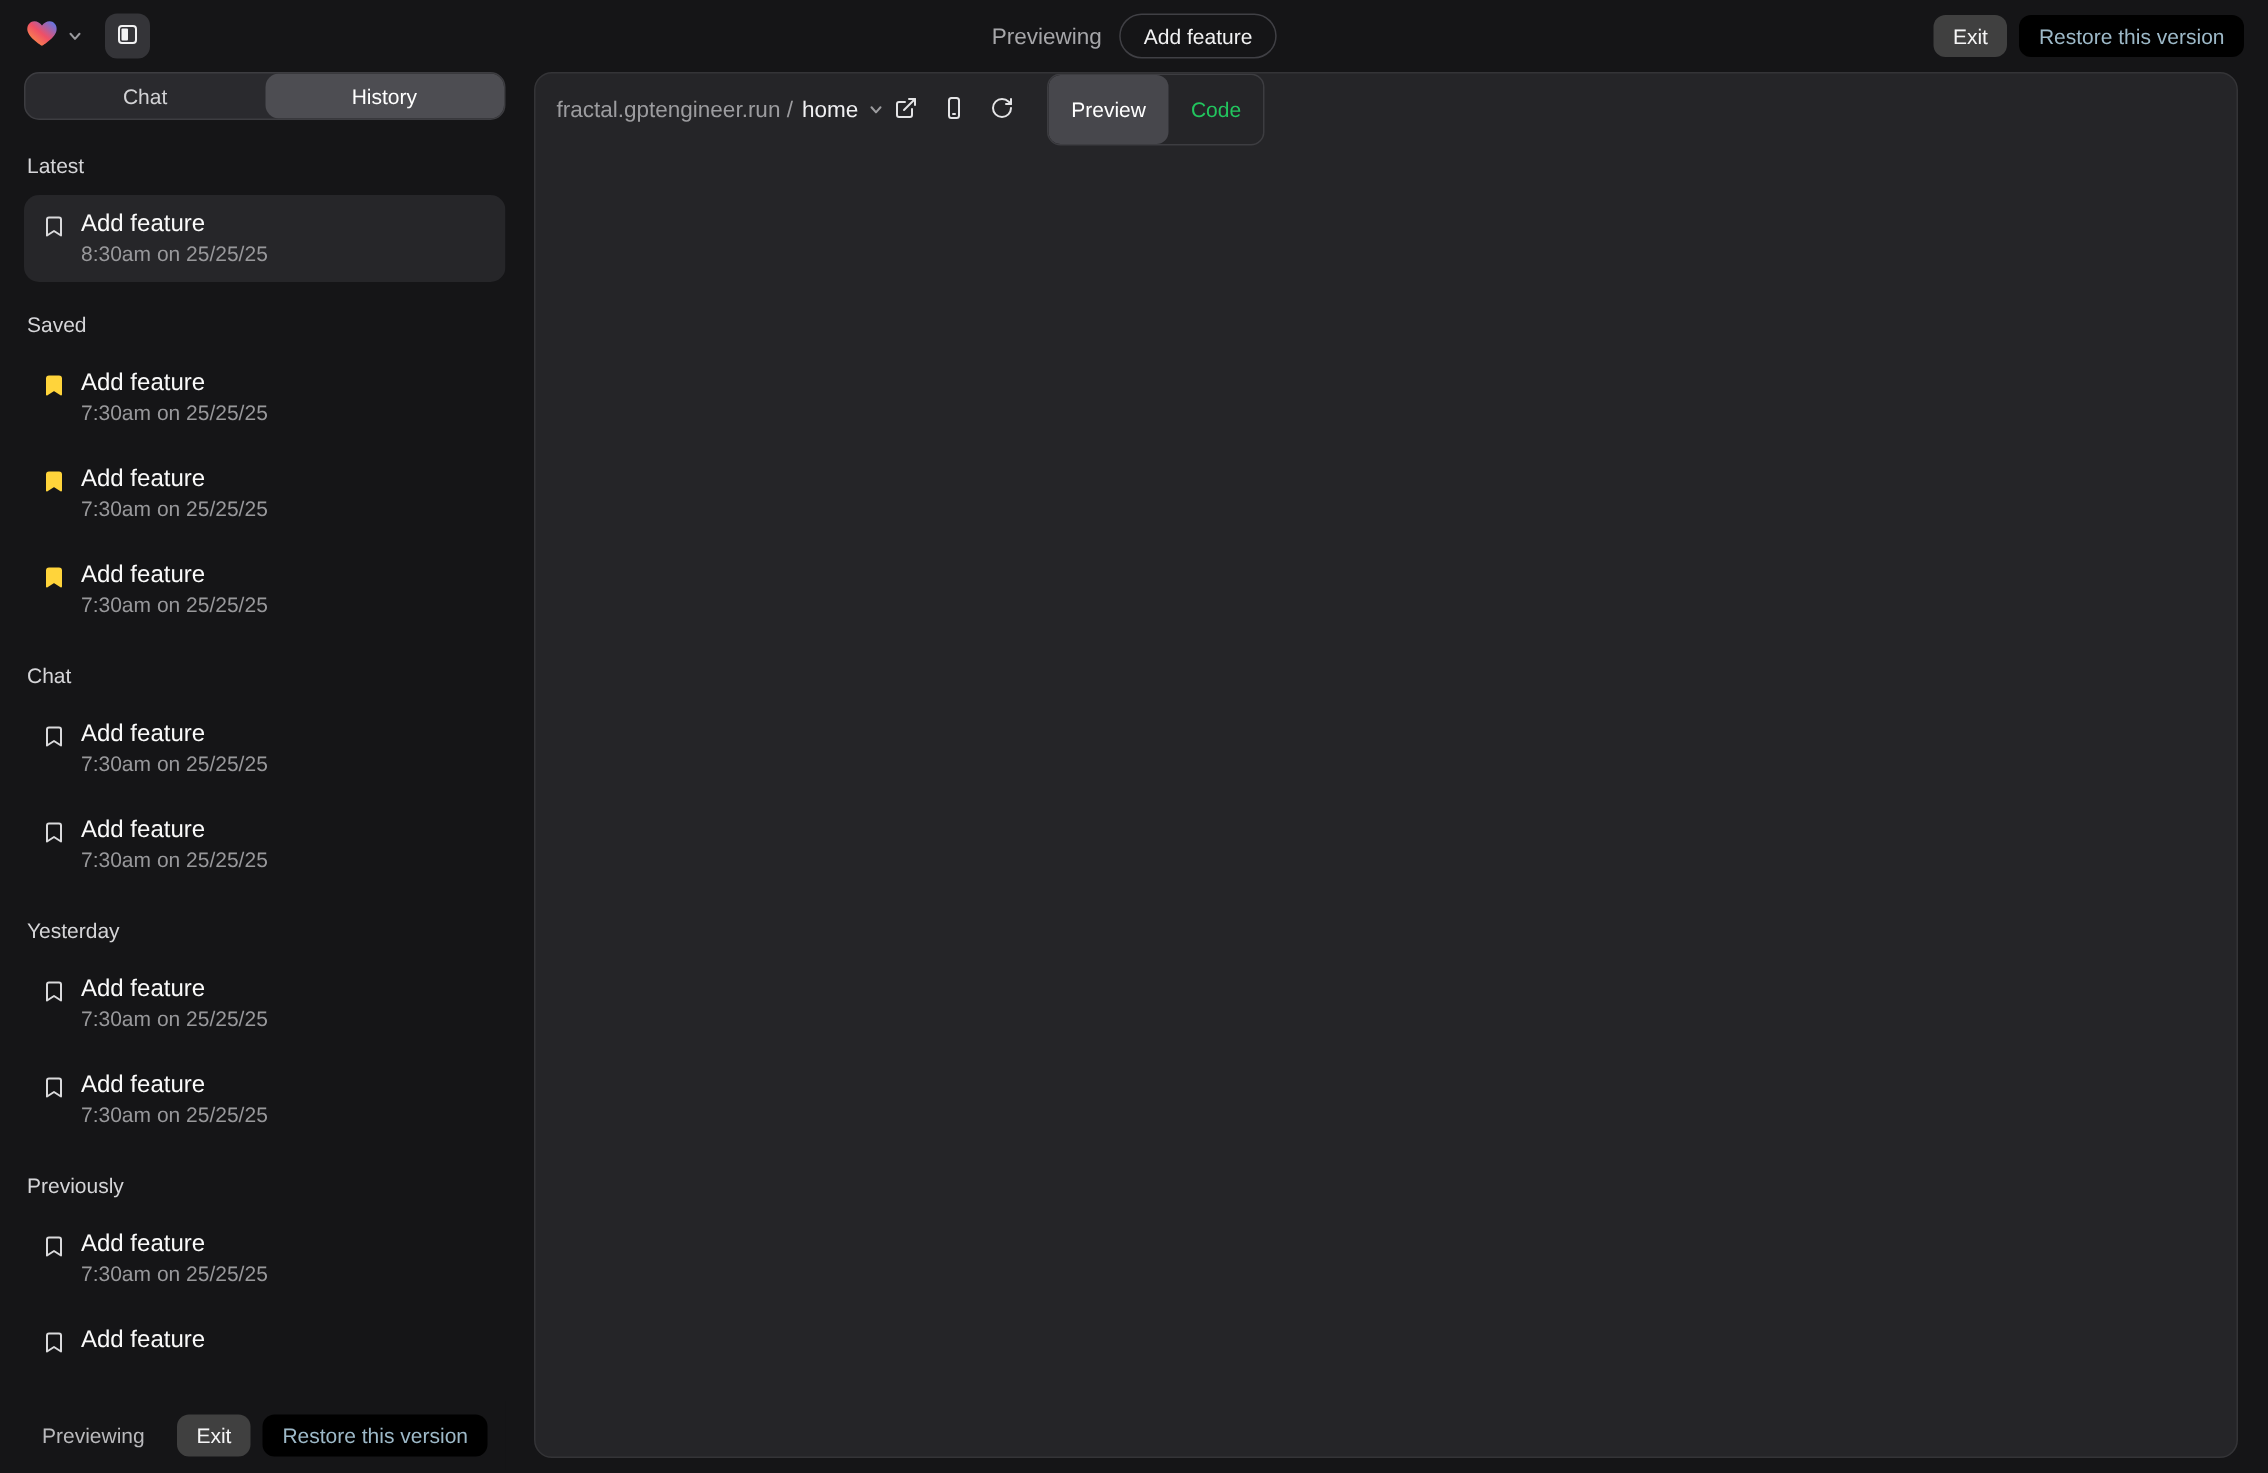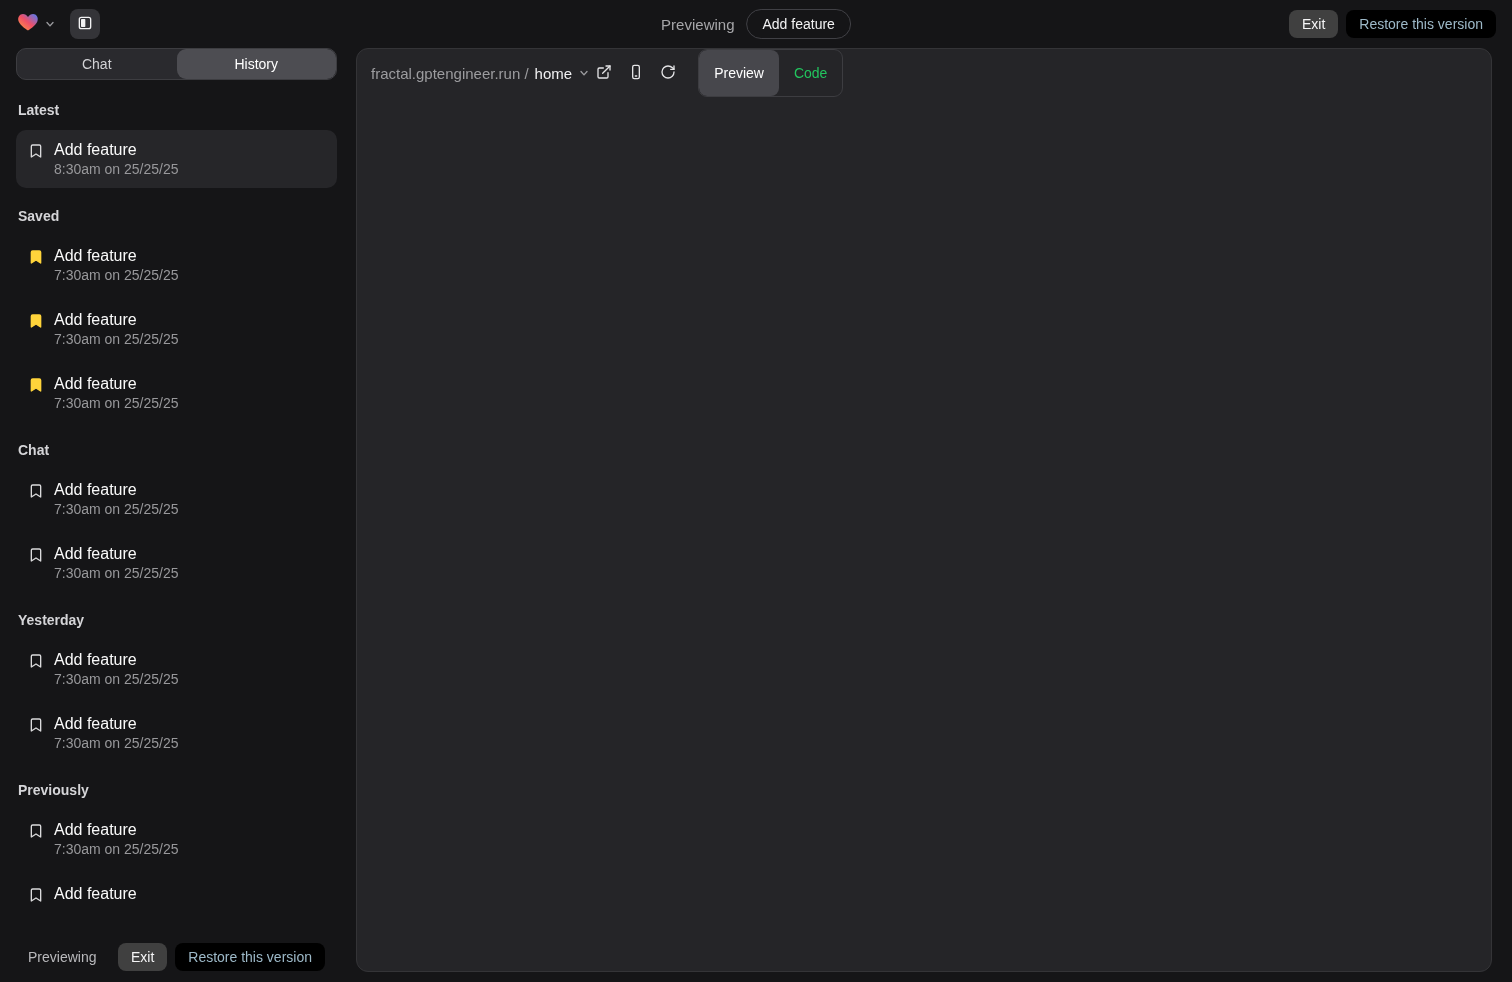--- a/index.html
+++ b/index.html
@@ -54,21 +54,21 @@
     overflow:hidden;
   }
   .seg-tab {
     flex:1; display:flex; align-items:center; justify-content:center;
     font-size:14px; color:#d2d2d5; cursor:pointer; border-radius:9px;
   }
   .seg-tab.active { background:#4d4d52; color:#ffffff; }
 
   .history-list { flex:1; overflow:hidden; padding-top:2px; }
   .section { margin-top:20px; }
-  .section-label { font-size:14px; color:#d5d5d8; margin:4px 0 12px 2px;font-weight:bold; }
+  .section-label { font-size:14px; color:#d5d5d8; margin:4px 0 12px 2px; }
   .h-item {
     display:flex; gap:10px; padding:10px 12px; border-radius:10px;
     margin-bottom:6px; cursor:pointer;
   }
   .h-item.highlighted { background:#262629; }
   .bm { width:16px; flex:none; margin-top:3px; }
   .bm svg { display:block; }
   .bm .bm-filled { display:none; }
   .h-item.saved .bm .bm-filled { display:block; }
   .h-title { font-size:16px; color:#fafafa; line-height:19px; }

